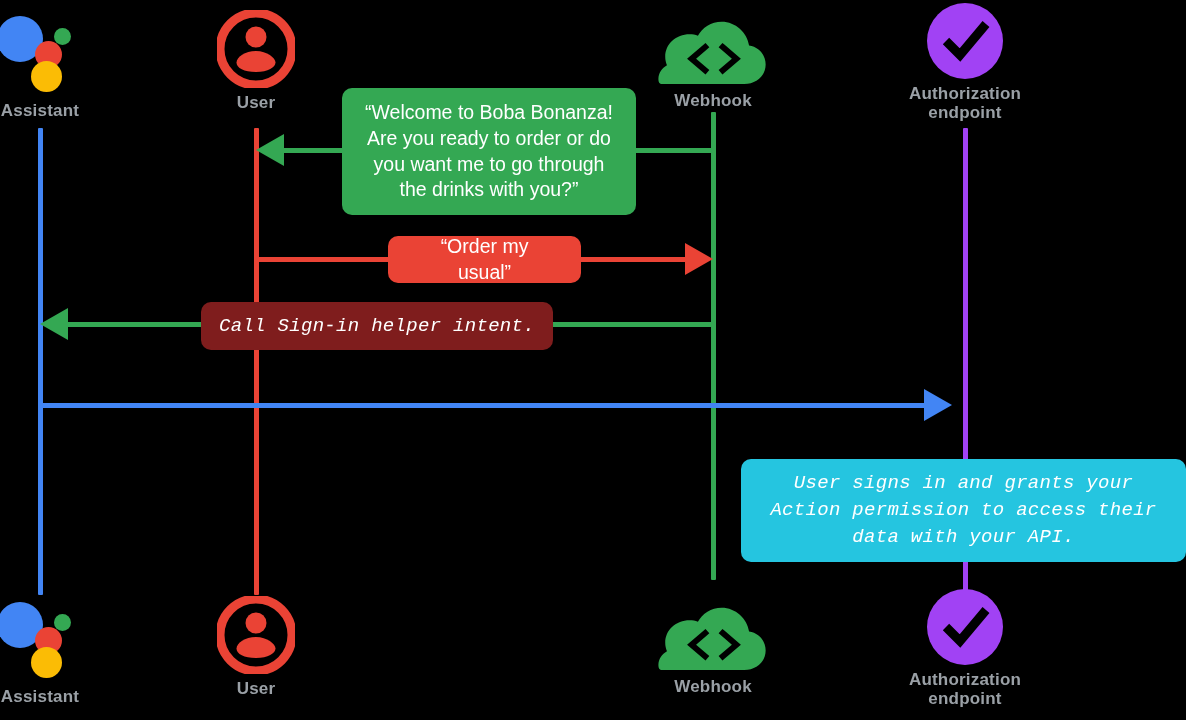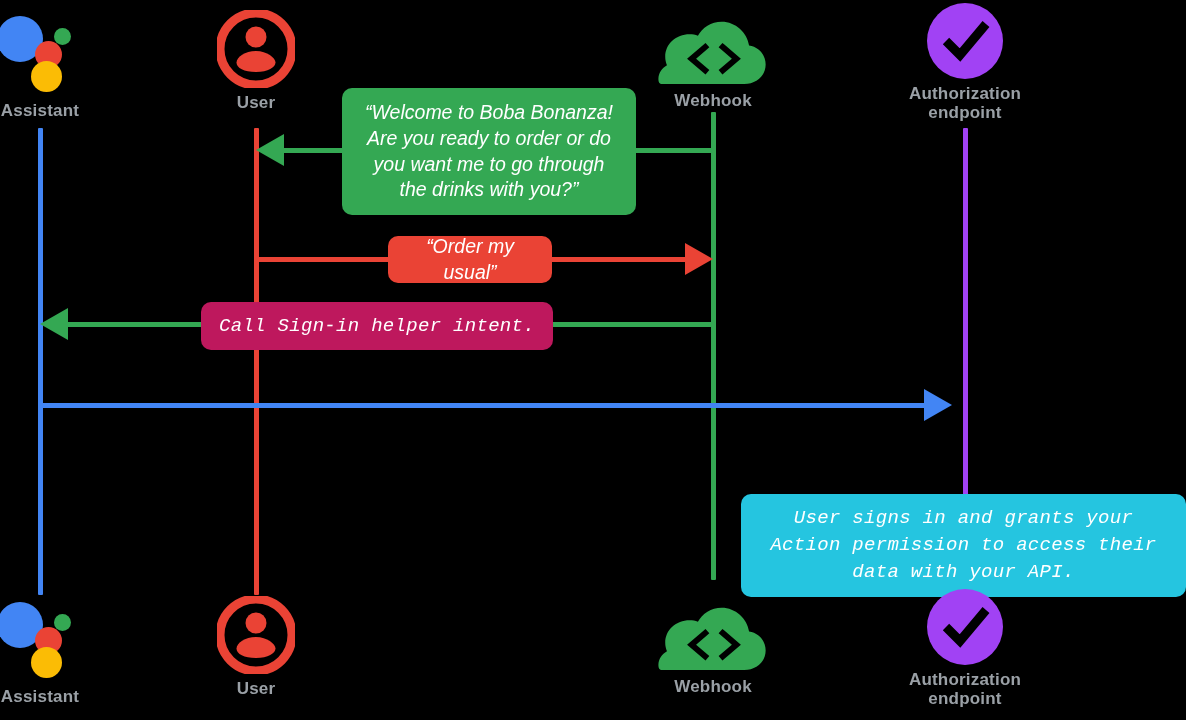--- a/index.html
+++ b/index.html
@@ -71,21 +71,20 @@
   .bubble {
     position: absolute;
     border-radius: 10px;
     color: #ffffff;
     box-sizing: border-box;
     display: flex;
     align-items: center;
     justify-content: center;
     text-align: center;
     white-space: pre-line;
-    font-style: italic;
   }
   .bubble.sans {
     font-family: "Liberation Sans", sans-serif;
     font-size: 19.5px;
     line-height: 1.33;
   }
   .bubble.mono {
     font-family: "Liberation Mono", "DejaVu Sans Mono", monospace;
     font-style: italic;
     font-size: 19px;
@@ -105,30 +104,30 @@
 
   <div class="msg-line" style="left:275px; top:148px; width:440px; background:#34a853;"></div>
   <div class="arrow-head" style="left:256px; top:134px; border-right:28px solid #34a853;"></div>
   <div class="bubble sans" style="left:342px; top:88px; width:294px; height:127px; background:#34a853; padding:6px 14px;">“Welcome to Boba Bonanza!
 Are you ready to order or do
 you want me to go through
 the drinks with you?”</div>
 
   <div class="msg-line" style="left:256px; top:257px; width:430px; background:#ea4335;"></div>
   <div class="arrow-head" style="left:685px; top:243px; border-left:28px solid #ea4335;"></div>
-  <div class="bubble sans" style="left:388px; top:236px; width:164px; height:47px; background:#ea4335; padding:4px 24px;">“Order my usual”</div>
+  <div class="bubble sans" style="left:388px; top:236px; width:193px; height:47px; background:#ea4335; padding:4px 24px;">“Order my usual”</div>
 
   <div class="msg-line" style="left:58px; top:322px; width:655px; background:#34a853;"></div>
   <div class="arrow-head" style="left:40px; top:308px; border-right:28px solid #34a853;"></div>
-  <div class="bubble mono" style="left:201px; top:302px; width:352px; height:48px; background:#be185d; padding:4px 12px;">Call Sign-in helper intent.</div>
+  <div class="bubble mono" style="left:201px; top:302px; width:352px; height:48px; background:#7f1d1d; padding:4px 12px;">Call Sign-in helper intent.</div>
 
   <div class="msg-line" style="left:40px; top:403px; width:885px; background:#4285f4;"></div>
   <div class="arrow-head" style="left:924px; top:389px; border-left:28px solid #4285f4;"></div>
 
-  <div class="bubble mono" style="left:741px; top:459px; width:445px; height:103px; background:#25c5e0; padding:6px 12px;margin-top:35px;">User signs in and grants your
+  <div class="bubble mono" style="left:741px; top:459px; width:445px; height:103px; background:#25c5e0; padding:6px 12px;">User signs in and grants your
 Action permission to access their
 data with your API.</div>
 
   <div class="actor" style="left:-60px; top:10px;">
     <span class="actor-icon assistant-logo" style="position:relative; width:86px; height:86px;">
       <i class="ga-blue"></i>
         <i class="ga-green"></i>
         <i class="ga-red"></i>
         <i class="ga-yellow"></i>
     </span>

